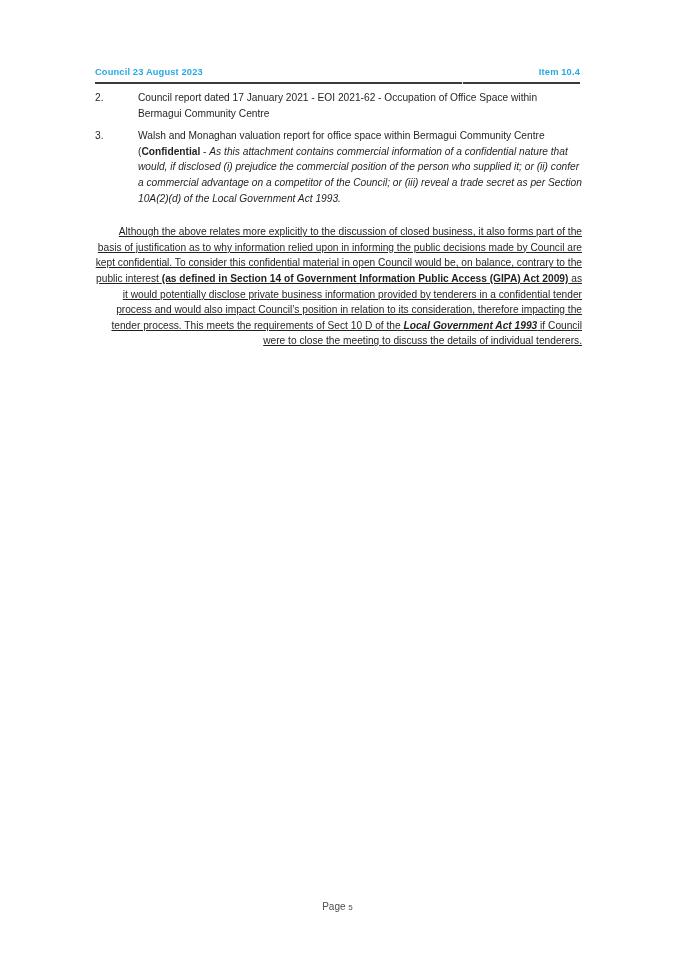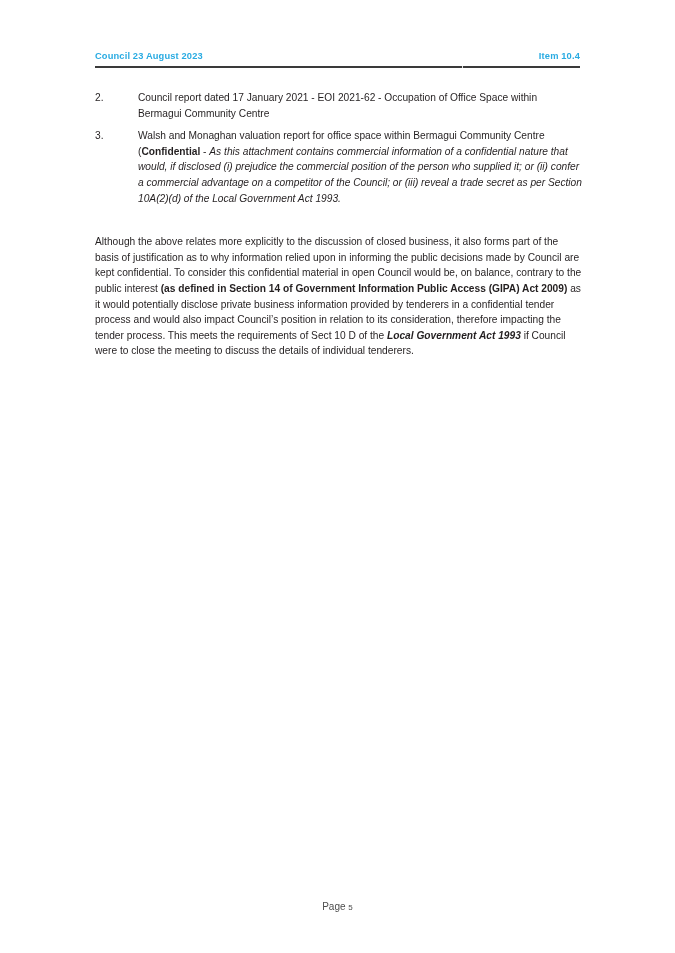--- a/index.html
+++ b/index.html
@@ -31,21 +31,21 @@
     display: flex;
     justify-content: space-between;
     align-items: baseline;
     font-size: 9.3px;
     font-weight: bold;
     letter-spacing: 0.15px;
     color: #29abe2;
     line-height: 12px;
   }
   .header-left { white-space: nowrap; }
-  .header-right { white-space: nowrap; }
+  .header-right { white-space: nowrap; margin-top: 16px; }
   .header-rule {
     margin-top: 4px;
     height: 2px;
     background: #3a3a3a;
     position: relative;
   }
   .header-rule::after {
     content: "";
     position: absolute;
     right: 117px;
@@ -72,22 +72,23 @@
   }
   .list-num {
     width: 43px;
     flex: 0 0 43px;
     font-size: 10.2px;
   }
   .list-text {
     flex: 1 1 auto;
   }
   .para {
-    margin-top: 28px;
-    text-align: left;
+    margin-top: 18px;
+    text-align: right;
+    text-decoration: underline;
   }
   b { font-weight: bold; }
   i { font-style: italic; margin-top: 27px; }
   .bi { font-weight: bold; font-style: italic; }
   
   .footer {
     position: absolute;
     left: 0;
     right: 0;
     top: 900px;

